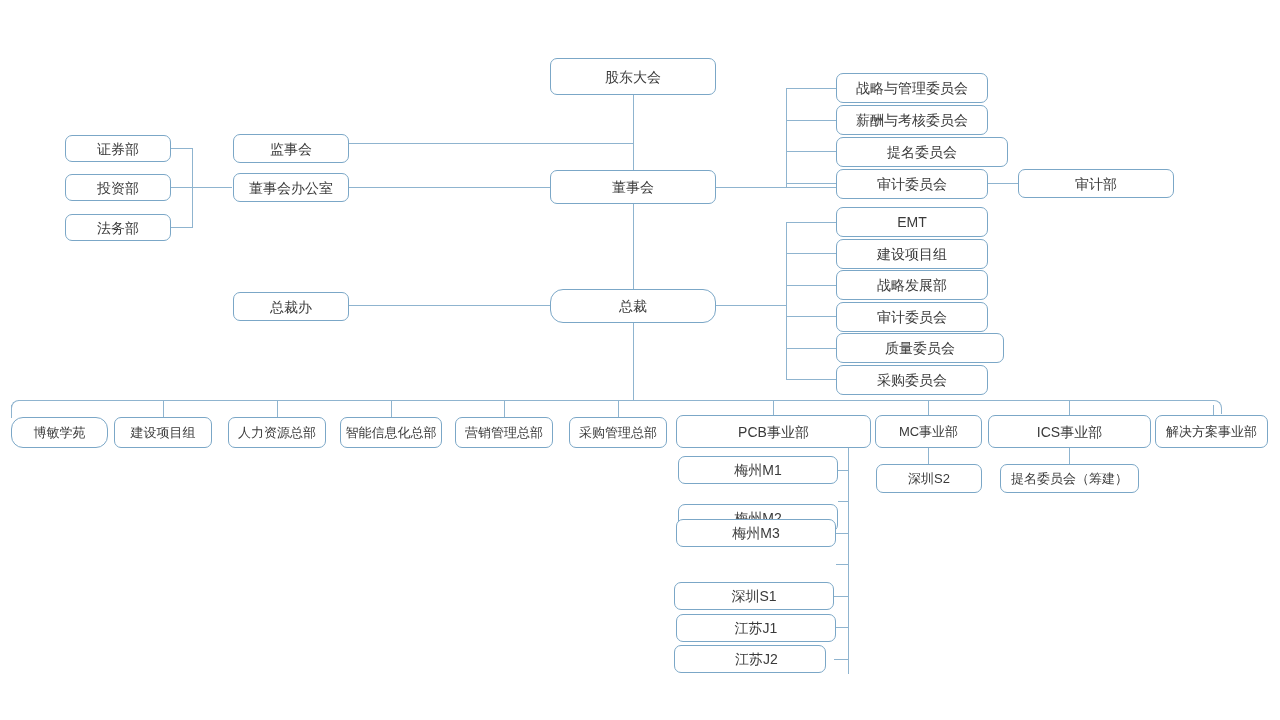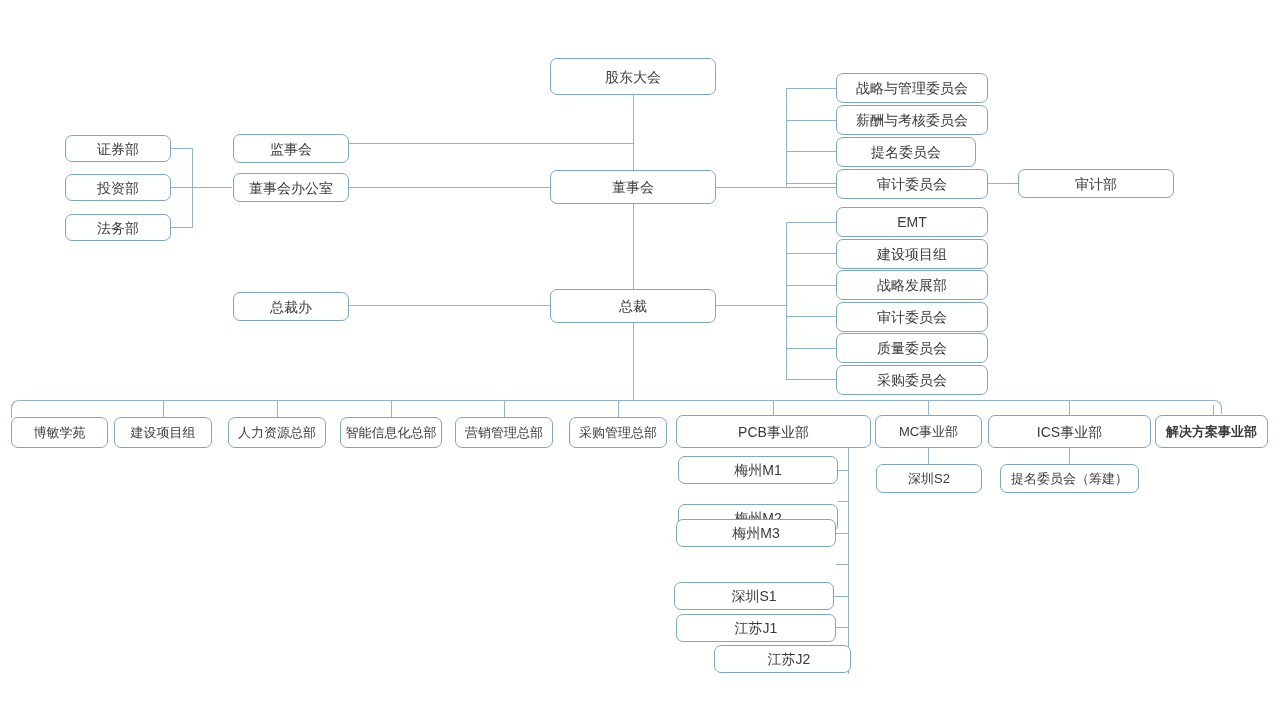--- a/index.html
+++ b/index.html
@@ -133,53 +133,53 @@
   <div class="node" style="left:233px; top:134px; width:116px; height:29px;">监事会</div>
 
   <div class="node" style="left:550px; top:170px; width:166px; height:34px;">董事会</div>
 
   <div class="node" style="left:233px; top:173px; width:116px; height:29px;">董事会办公室</div>
 
   <div class="node" style="left:65px; top:135px; width:106px; height:27px;text-align:right;">证券部</div>
   <div class="node" style="left:65px; top:174px; width:106px; height:27px;">投资部</div>
   <div class="node" style="left:65px; top:214px; width:106px; height:27px;">法务部</div>
 
-  <div class="node" style="left:550px; top:289px; width:166px; height:34px;">总裁</div>
+  <div class="node" style="left:550px; top:289px; width:166px; height:34px;border-radius:13px;">总裁</div>
 
   <div class="node" style="left:233px; top:292px; width:116px; height:29px;">总裁办</div>
 
   <div class="node" style="left:1018px; top:169px; width:156px; height:29px;">审计部</div>
 
   <div class="node" style="left:836px; top:73px; width:152px; height:30px;">战略与管理委员会</div>
   <div class="node" style="left:836px; top:105px; width:152px; height:30px;">薪酬与考核委员会</div>
-  <div class="node" style="left:836px; top:137px; width:140px; height:30px;">提名委员会</div>
+  <div class="node" style="left:836px; top:137px; width:172px; height:30px;">提名委员会</div>
   <div class="node" style="left:836px; top:169px; width:152px; height:30px;">审计委员会</div>
 
   <div class="node" style="left:836px; top:207px; width:152px; height:30px;">EMT</div>
   <div class="node" style="left:836px; top:239px; width:152px; height:30px;">建设项目组</div>
   <div class="node" style="left:836px; top:270px; width:152px; height:30px;">战略发展部</div>
   <div class="node" style="left:836px; top:302px; width:152px; height:30px;">审计委员会</div>
-  <div class="node" style="left:836px; top:333px; width:152px; height:30px;">质量委员会</div>
+  <div class="node" style="left:836px; top:333px; width:168px; height:30px;">质量委员会</div>
   <div class="node" style="left:836px; top:365px; width:152px; height:30px;">采购委员会</div>
 
-  <div class="node compact" style="left:11px; top:417px; width:97px; height:31px;">博敏学苑</div>
+  <div class="node compact" style="left:11px; top:417px; width:97px; height:31px;border-radius:12px;">博敏学苑</div>
   <div class="node compact" style="left:114px; top:417px; width:98px; height:31px;">建设项目组</div>
   <div class="node compact" style="left:228px; top:417px; width:98px; height:31px;">人力资源总部</div>
   <div class="node compact" style="left:340px; top:417px; width:102px; height:31px;">智能信息化总部</div>
   <div class="node compact" style="left:455px; top:417px; width:98px; height:31px;">营销管理总部</div>
   <div class="node compact" style="left:569px; top:417px; width:98px; height:31px;">采购管理总部</div>
   <div class="node" style="left:676px; top:415px; width:195px; height:33px;">PCB事业部</div>
   <div class="node compact" style="left:875px; top:415px; width:107px; height:33px;">MC事业部</div>
   <div class="node" style="left:988px; top:415px; width:163px; height:33px;">ICS事业部</div>
-  <div class="node compact" style="left:1155px; top:415px; width:113px; height:33px;font-weight:bold;">解决方案事业部</div>
+  <div class="node compact" style="left:1155px; top:415px; width:113px; height:33px;">解决方案事业部</div>
 
   <div class="node" style="left:678px; top:456px; width:160px; height:28px;">梅州M1</div>
   <div class="node" style="left:678px; top:488px; width:160px; height:28px;margin-top:16px;">梅州M2</div>
   <div class="node" style="left:676px; top:519px; width:160px; height:28px;">梅州M3</div>
   <div class="node" style="left:674px; top:582px; width:160px; height:28px;">深圳S1</div>
   <div class="node" style="left:676px; top:614px; width:160px; height:28px;">江苏J1</div>
-  <div class="node" style="left:714px; top:645px; width:137px; height:28px;padding-left:13px;">江苏J2</div>
+  <div class="node" style="left:674px; top:645px; width:152px; height:28px;padding-left:13px;">江苏J2</div>
 
   <div class="node compact" style="left:876px; top:464px; width:106px; height:29px;">深圳S2</div>
 
   <div class="node compact" style="left:1000px; top:464px; width:139px; height:29px;">提名委员会（筹建）</div>
 
 </div>
 
 </body></html>

